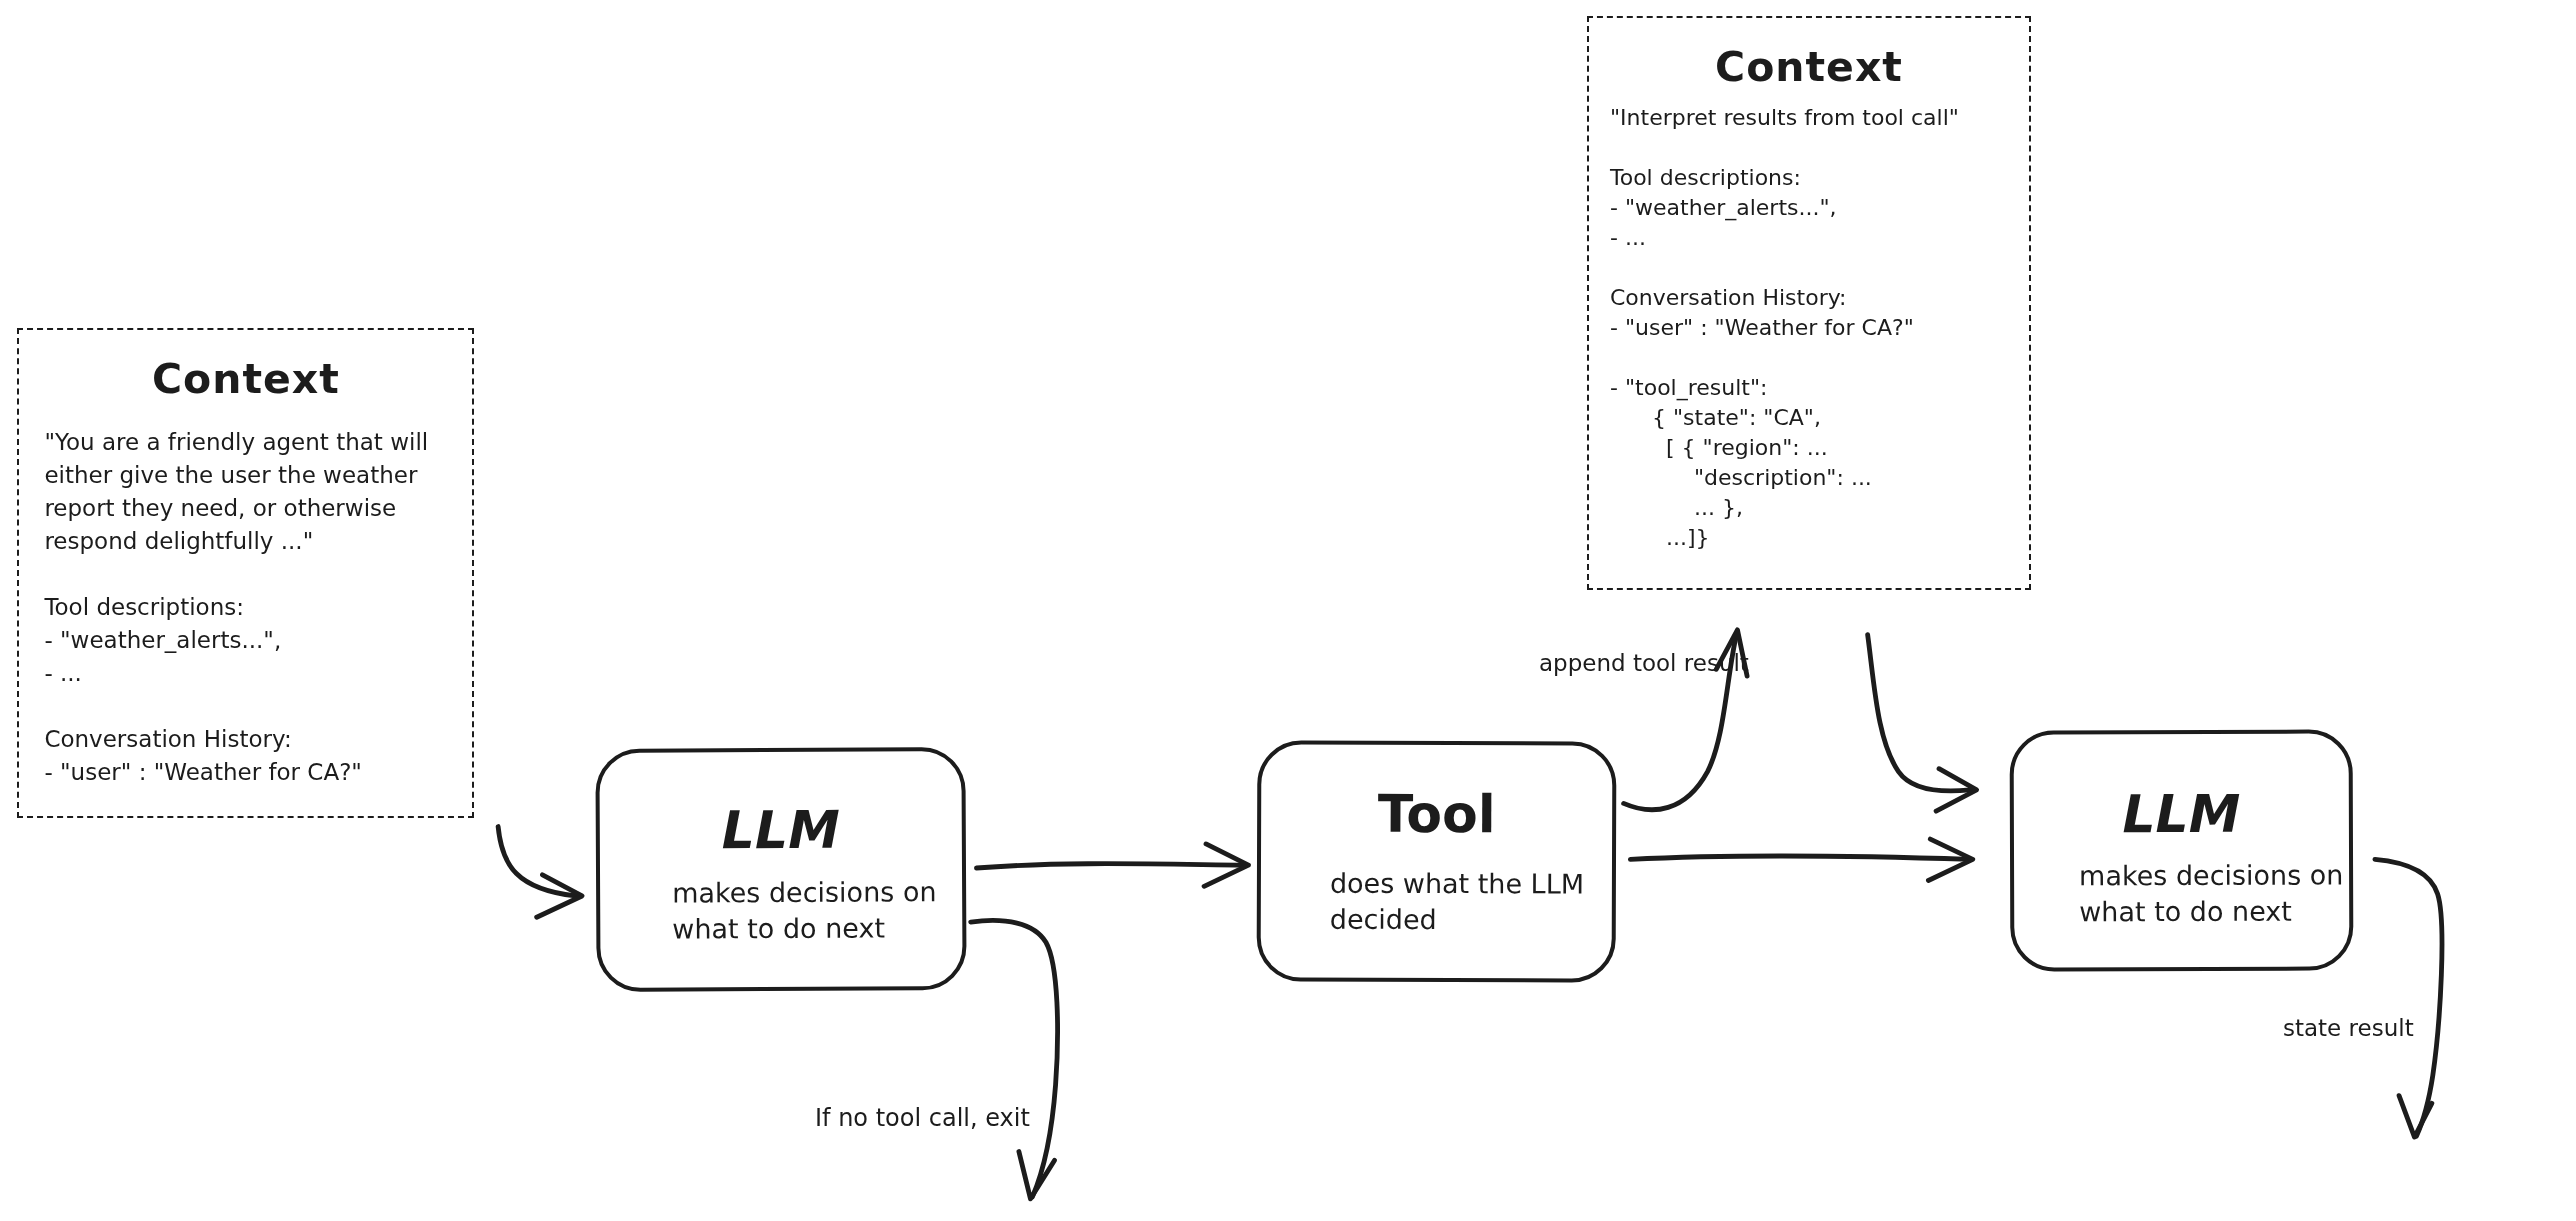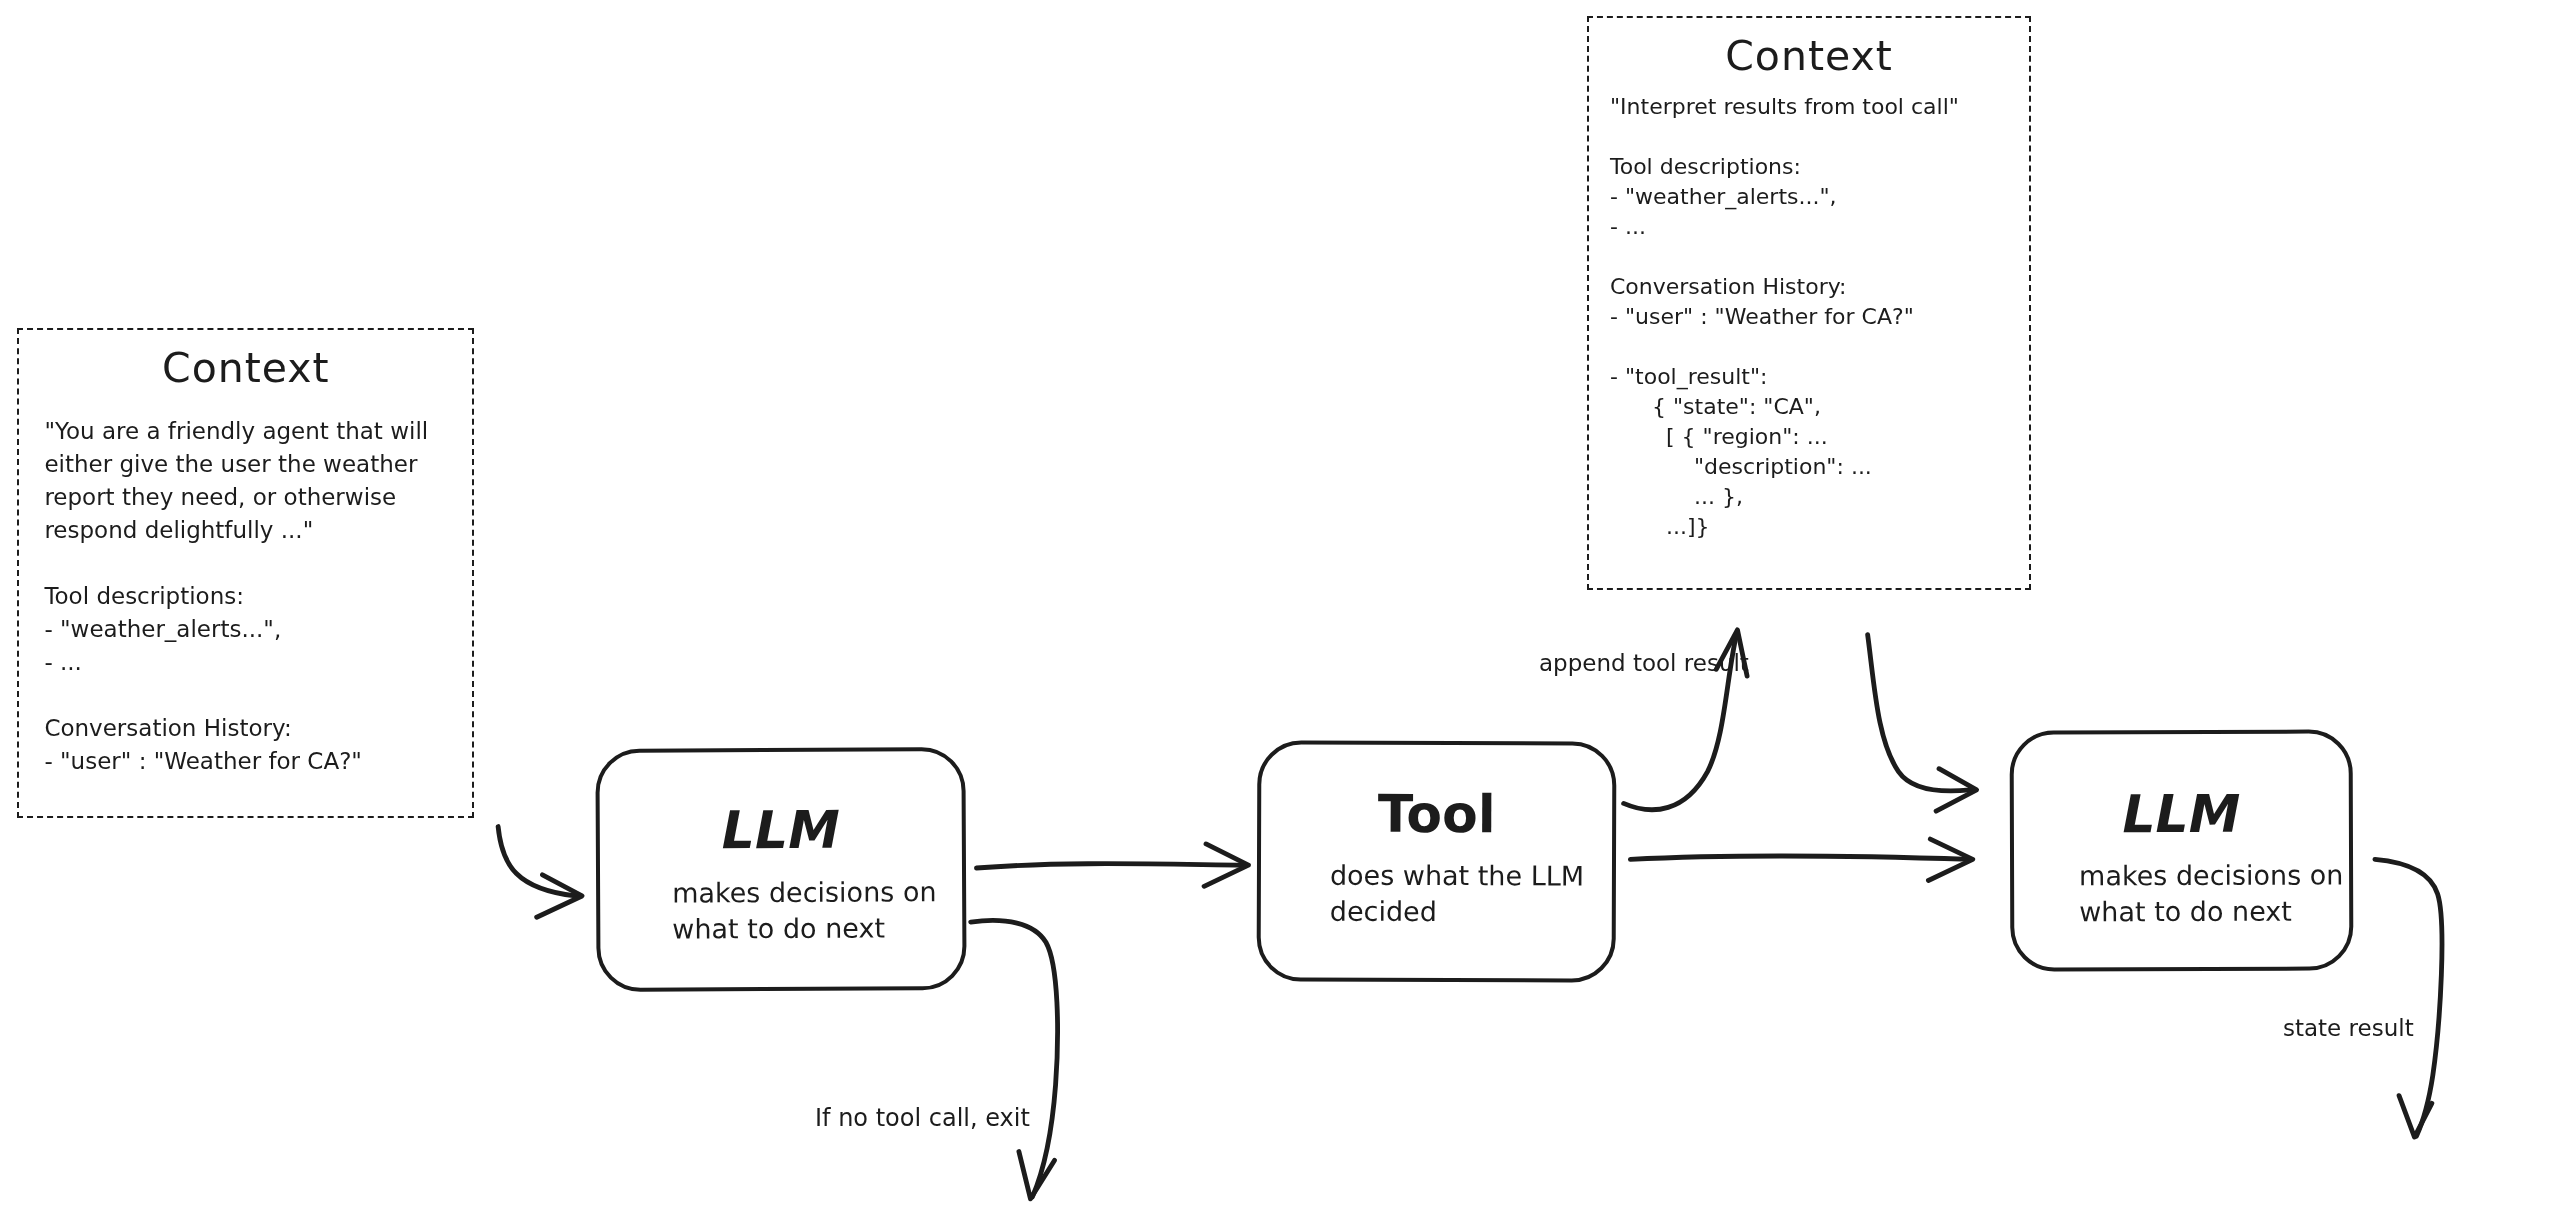--- a/index.html
+++ b/index.html
@@ -5,41 +5,41 @@
   * { margin:0; padding:0; box-sizing:border-box; }
   html,body { background:#ffffff; }
   #canvas {
     position:relative; width:2576px; height:1221px; background:#ffffff;
     color:#1c1c1c; font-family:"DejaVu Sans", sans-serif; overflow:hidden;
   }
   svg.arrows { position:absolute; left:0; top:0; width:2576px; height:1221px; }
   svg.arrows path { stroke:#1c1c1c; stroke-width:5; fill:none; stroke-linecap:round; stroke-linejoin:round; }
 
   .ctx-box { position:absolute; border:2.9px dashed #1c1c1c; background:#ffffff; }
-  .ctx-title { text-align:center; font-size:41px; font-weight:400; letter-spacing:1px; margin-top:14px; }
+  .ctx-title { text-align:center; font-size:41px; font-weight:700; letter-spacing:1px; margin-top:25px; }
   .ctx-body  { white-space:pre; }
 
   #ctx-left { left:17.4px; top:328px; width:457px; height:490px; }
   #ctx-left .ctx-body { margin-top:23px; padding-left:25px; font-size:23px; line-height:33px; }
 
   #ctx-top { left:1587px; top:16.4px; width:444px; height:574px; }
   #ctx-top .ctx-body { margin-top:11.6px; padding-left:21px; font-size:22px; line-height:30px; }
 
   .node { position:absolute; border:4.8px solid #1c1c1c; border-radius:44px; background:#ffffff; }
   .node-title { text-align:center; font-size:52px; font-weight:700; }
   .node-title.italic { font-style:italic; }
   .node-sub { white-space:pre; font-size:27px; line-height:36px; }
 
   #llm1 { left:596px; top:748px; width:370px; height:243px; transform:rotate(-0.3deg); }
   #llm1 .node-title { margin-top:48px; }
   #llm1 .node-sub  { margin-top:15.4px; margin-left:72px; }
 
   #tool { left:1257px; top:741px; width:359px; height:241px; transform:rotate(0.2deg); }
   #tool .node-title { margin-top:39px; }
-  #tool .node-sub  { margin-top:14px; margin-left:69px; }
+  #tool .node-sub  { margin-top:22px; margin-left:69px; }
 
   #llm2 { left:2010px; top:730px; width:343px; height:241px; transform:rotate(-0.2deg); }
   #llm2 .node-title { margin-top:50px; }
   #llm2 .node-sub  { margin-top:13.5px; margin-left:65px; }
 
   .float-label { position:absolute; font-size:23px; white-space:nowrap; }
   #lbl-append { left:1539px; top:650px; }
   #lbl-exit   { left:815px;  top:1104px; font-size:24px; }
   #lbl-return { left:2283px; top:1015px; }
 </style>

